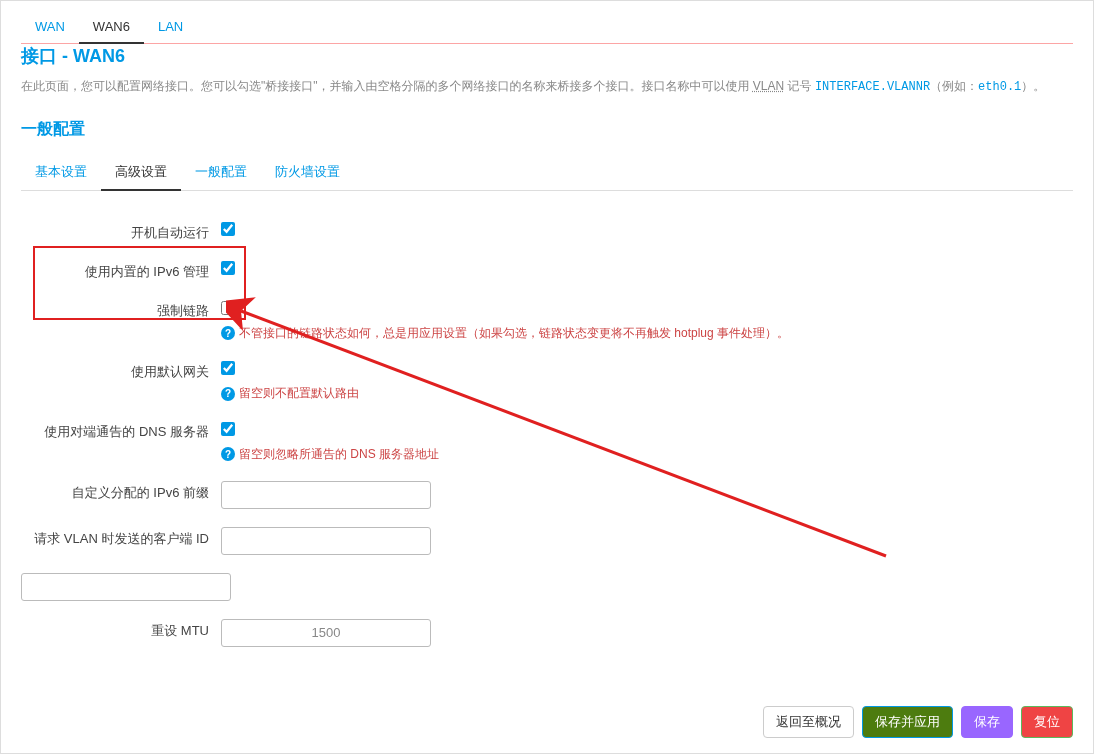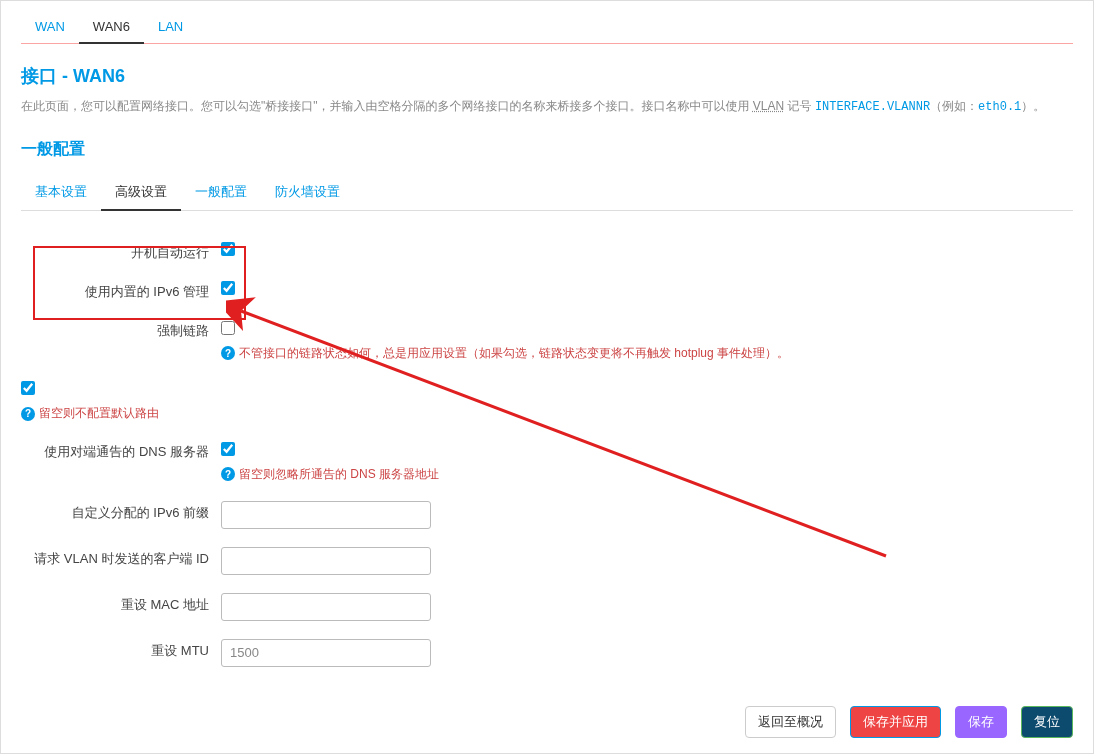--- a/index.html
+++ b/index.html
@@ -23,21 +23,20 @@
     }
     .tab.active {
       color: #333;
       border-bottom: 2px solid #333;
       margin-bottom: -1px;
     }
     .page-title {
       color: #0099e5;
       font-size: 18px;
       font-weight: bold;
-      margin-top: 20px;
     }
     .page-desc {
       color: #888;
       font-size: 12px;
       margin-top: 8px;
       line-height: 1.8;
     }
     .page-desc .abbr { text-decoration: underline dotted; }
     .page-desc .code {
       font-family: "Courier New", monospace;
@@ -131,34 +130,34 @@
       color: rgba(100,100,100,0.12);
       font-weight: 500;
       pointer-events: none;
       letter-spacing: 2px;
     }
     .button-bar {
       position: absolute;
       bottom: 15px;
       right: 20px;
       display: flex;
-      gap: 14px;
+      gap: 8px;
     }
     .btn {
       padding: 6px 12px;
       border-radius: 4px;
       font-size: 13px;
       cursor: pointer;
       border: 1px solid #ccc;
       background: #fff;
     }
     .btn-default { color: #333; }
-    .btn-primary { background: #ef4444; color: #fff; border-color: #0099e5; }
+    .btn-primary { background: #4d7c0f; color: #fff; border-color: #0099e5; }
     .btn-purple { background: #9966ff; color: #ffffff; border-color: #9966ff; }
-    .btn-green { background: #0c4a6e; color: #fff; border-color: #5cb85c; }
+    .btn-green { background: #ef4444; color: #fff; border-color: #5cb85c; }
   </style>
 </head>
 <body>
 
 <div class="container">
 
   <div class="tabs">
     <div class="tab">WAN</div>
     <div class="tab active">WAN6</div>
     <div class="tab">LAN</div>
@@ -195,20 +194,21 @@
       <div class="form-control">
         <input type="checkbox" style="">
         <div class="help-text">
           <span class="help-icon">?</span>
           <span>不管接口的链路状态如何，总是用应用设置（如果勾选，链路状态变更将不再触发 hotplug 事件处理）。</span>
         </div>
       </div>
     </div>
 
     <div class="form-row">
+      <div class="form-label">使用默认网关</div>
       <div class="form-control">
         <input type="checkbox" checked="" style="">
         <div class="help-text">
           <span class="help-icon">?</span>
           <span>留空则不配置默认路由</span>
         </div>
       </div>
     </div>
 
     <div class="form-row">
@@ -226,27 +226,26 @@
       <div class="form-label">自定义分配的 IPv6 前缀</div>
       <div class="form-control"><input type="text" value="" style=""></div>
     </div>
 
     <div class="form-row">
       <div class="form-label">请求 VLAN 时发送的客户端 ID</div>
       <div class="form-control"><input type="text" value="" style=""></div>
     </div>
 
     <div class="form-row">
-      <div class="form-label">重设 MAC 地址</div>
       <div class="form-control"><input type="text" value="" style=""></div>
     </div>
 
     <div class="form-row">
       <div class="form-label">重设 MTU</div>
-      <div class="form-control"><input type="text" style="color: rgb(136, 136, 136);" value="1500"></div>
+      <div class="form-control"><input type="text" style="color: rgb(136, 136, 136); text-align: center;" value="1500"></div>
     </div>
 
   </div>
 
 
   <div class="highlight-box" style="left:32px; top:245px; width:213px; height:74px;"></div>
 
   <svg class="arrow-svg" style="left:225px; top:295px; width:680px; height:270px;">
     <defs>
       <marker id="ah" markerWidth="12" markerHeight="12" refX="3" refY="6" orient="auto">

